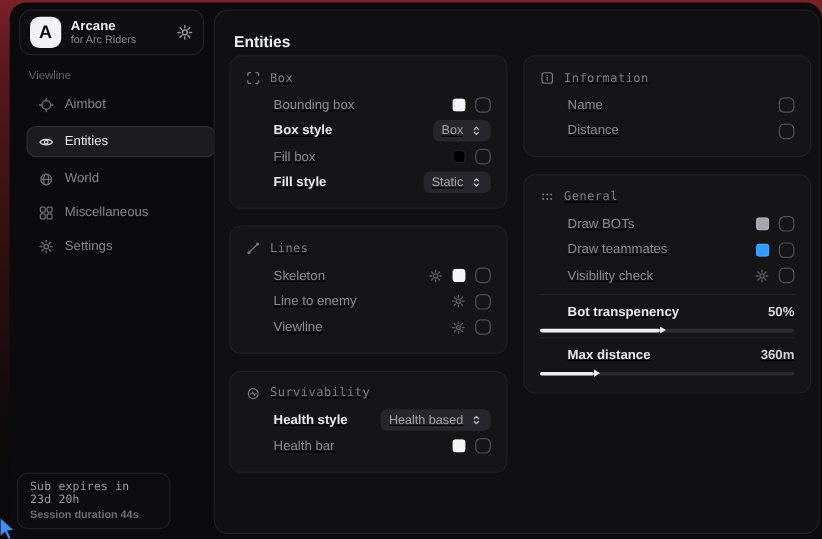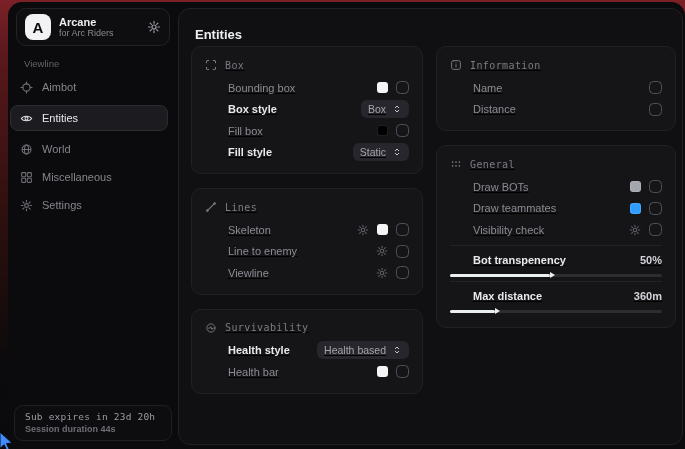--- a/index.html
+++ b/index.html
@@ -15,28 +15,28 @@
   .brand-card { position:absolute; left:8px; top:6px; width:154px; height:38px;
                 border:1px solid #232327; border-radius:10px; display:flex; align-items:center;
                 padding:0 8px; gap:8px; background:#0e0e10; }
   .brand-logo { width:26px; height:26px; border-radius:8px; background:#f2f2f4; color:#0b0b0d;
                 font-weight:800; font-size:15px; display:flex; align-items:center; justify-content:center; }
   .brand-text { flex:1; display:flex; flex-direction:column; line-height:1.15; }
   .brand-name { font-size:11px; font-weight:700; color:#ededf0; }
   .brand-sub  { font-size:9px; color:#8a8a91; }
   .brand-gear { color:#97979e; display:flex; }
   .category-label { position:absolute; left:16px; top:56px; font-size:9.5px; color:#636369; }
-  .nav { position:absolute; left:2px; top:73px; width:158px; display:flex; flex-direction:column; }
+  .nav { position:absolute; left:14px; top:73px; width:158px; display:flex; flex-direction:column; }
   .nav-item { display:flex; align-items:center; gap:9px; height:24px; padding:0 9px;
               border-radius:8px; color:#85858c; font-size:11px; border:1px solid transparent;
               margin-bottom:4px; cursor:default; }
   .nav-item .nicon { color:#6e6e76; display:flex; }
   .nav-item.active { background:#1c1c20; border-color:#2c2c31; color:#e9e9ec; height:26px; margin:2px 0 6px; }
   .nav-item.active .nicon { color:#d9d9de; }
-  .side-footer { position:absolute; left:6px; bottom:8px; width:158px; border:1px solid #202024;
+  .side-footer { position:absolute; left:6px; bottom:8px; width:128px; border:1px solid #202024;
                  border-radius:9px; padding:5px 10px 6px; background:#0d0d0f;margin-top:20px; }
   .sf1 { font-family:"DejaVu Sans Mono", monospace; font-size:9.5px; color:#9b9ba3; letter-spacing:.2px; }
   .sf2 { font-size:9px; color:#6e6e76; font-weight:700; margin-top:2px; }
 
   
   .main { position:absolute; left:170px; top:6px; width:505px; height:437px;
           background:#101013; border:1px solid #202025; border-radius:12px; }
   .page-title { position:absolute; left:16px; top:18px; font-size:13px; font-weight:700; color:#edeff1; }
   .col-left  { position:absolute; left:12px;  top:37px; width:232px; }
   .col-right { position:absolute; left:257px; top:37px; width:240px; }

